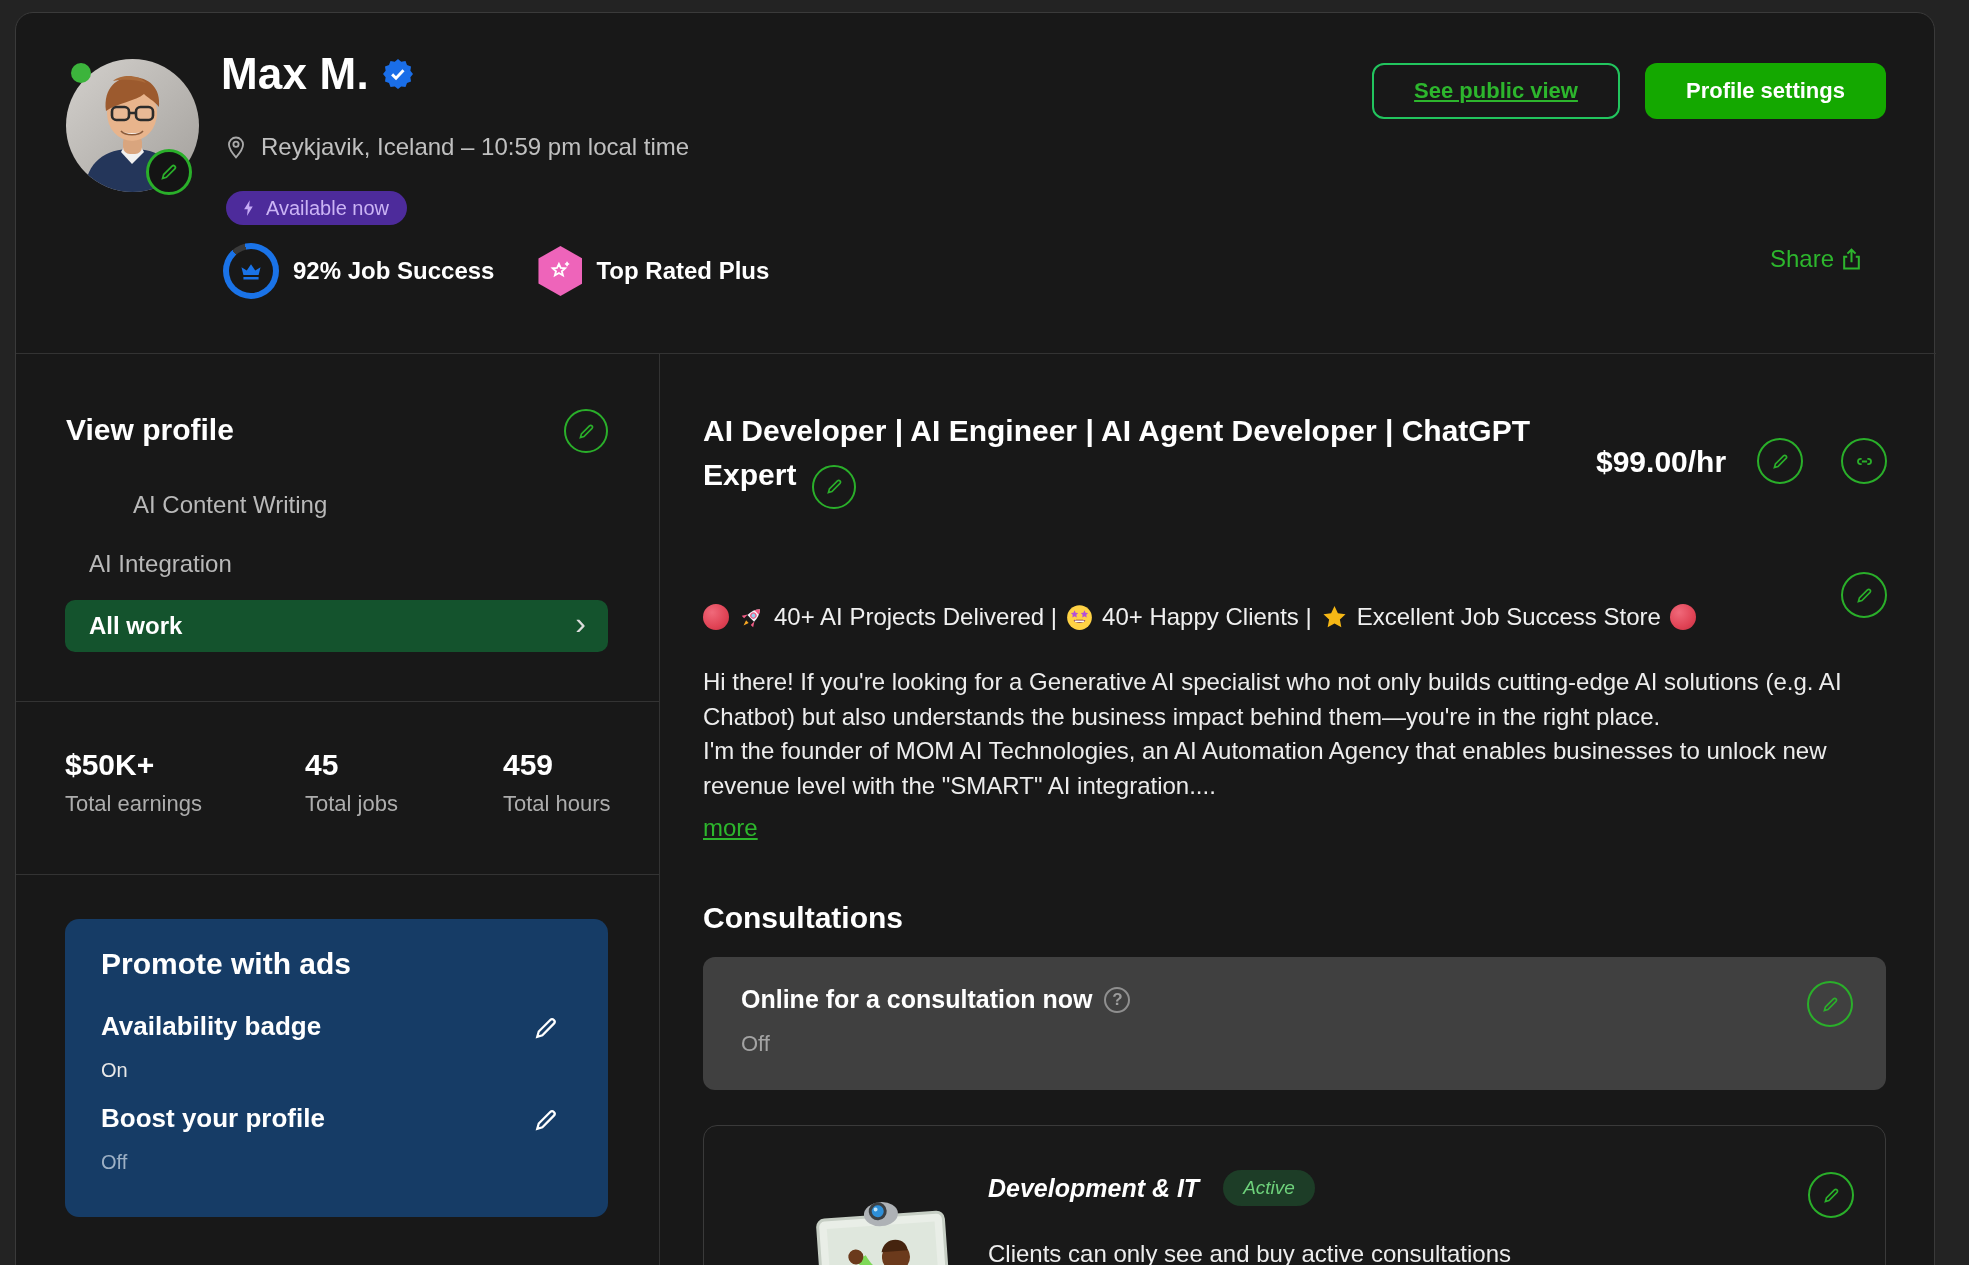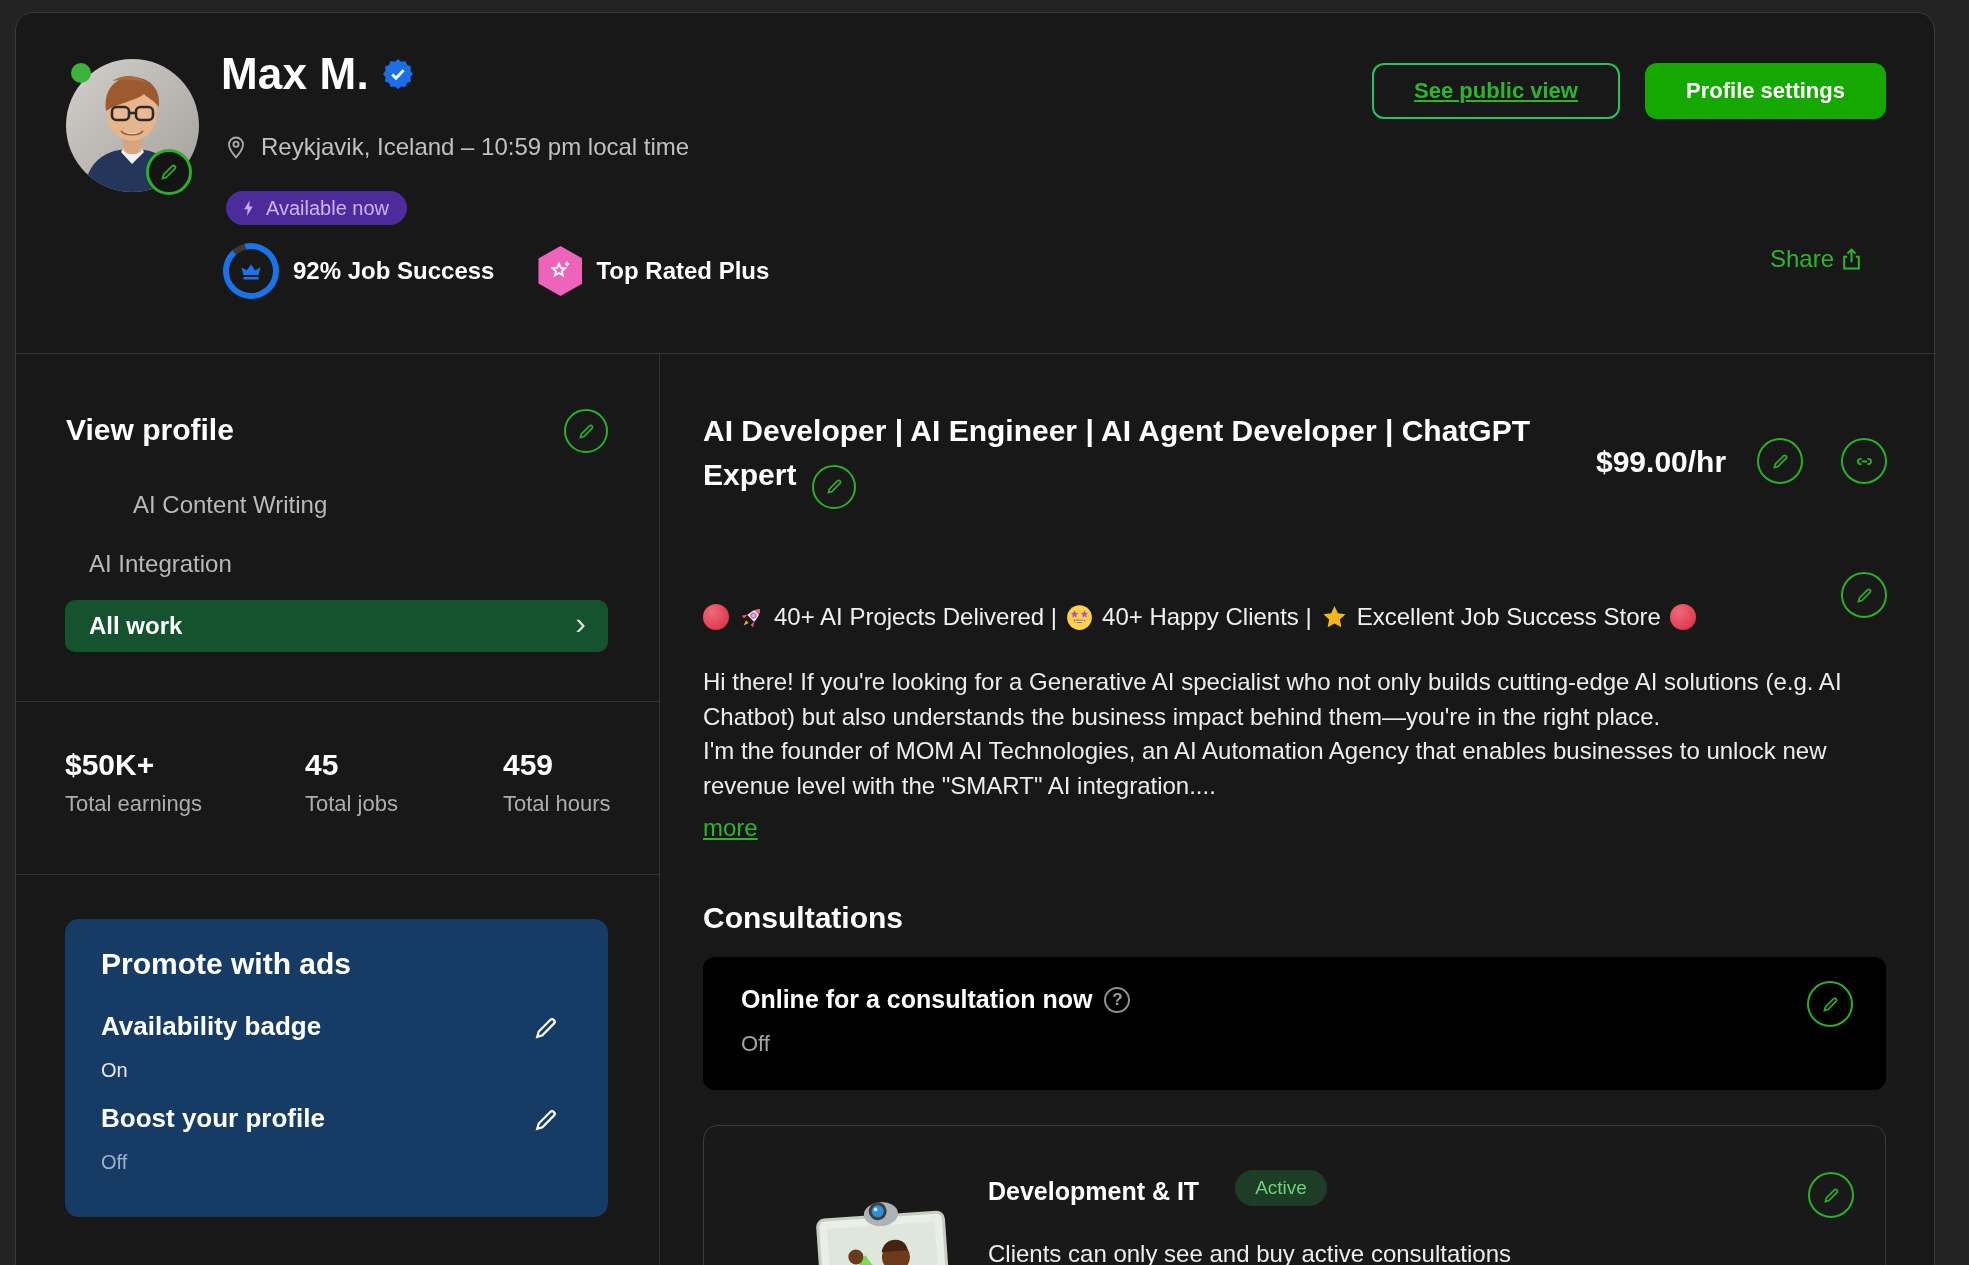--- a/index.html
+++ b/index.html
@@ -62,30 +62,30 @@
   .rate { left:1580px; top:432px; font-size:30px; font-weight:700; }
   .rate-edit { left:1741px; top:425px; width:46px; height:46px; }
   .rate-link { left:1825px; top:425px; width:46px; height:46px; }
   .ov-edit { left:1825px; top:559px; width:46px; height:46px; }
   .highlight { left:687px; top:590px; display:flex; align-items:center; gap:9px; font-size:24px; color:#f0f0f0; }
   .em-dot { width:26px; height:26px; border-radius:50%;
             background:radial-gradient(circle at 35% 32%, #f0697a, #e04355 60%, #c42f41); display:inline-block; }
   .bio { left:687px; top:652px; width:1170px; font-size:24px; line-height:34.5px; color:#ededed; }
   .more { left:687px; top:801px; font-size:24px; color:#2db62d; text-decoration:underline; cursor:pointer; }
   .consult-h { left:687px; top:888px; font-size:30px; font-weight:700; }
-  .consult-card { left:687px; top:944px; width:1183px; height:133px; background:#000000; border-radius:12px; }
+  .consult-card { left:687px; top:944px; width:1183px; height:133px; background:#404040; border-radius:12px; }
   .consult-label { left:38px; top:28px; font-size:25px; font-weight:700; display:flex; align-items:center; gap:12px; }
   .qmark { width:26px; height:26px; border-radius:50%; border:2px solid #8f8f8f; color:#9d9d9d; font-size:17px;
            font-weight:700; display:inline-flex; align-items:center; justify-content:center; }
   .consult-state { left:38px; top:74px; font-size:22px; color:#a3a3a3; }
   .consult-edit { left:1104px; top:24px; width:46px; height:46px; }
   .dev-card { left:687px; top:1112px; width:1183px; height:240px; background:#191919;
               border:1px solid #3a3a3a; border-radius:14px; overflow:hidden; }
   .dev-illo { left:40px; top:52px; width:212px; height:200px; }
-  .dev-title-row { left:284px; top:44px; display:flex; align-items:flex-end; gap:36px; }
+  .dev-title-row { left:284px; top:44px; display:flex; align-items:center; gap:24px;font-style:italic; }
   .dev-title { font-size:25px; font-weight:700; }
   .active-pill { height:36px; padding:0 20px; border-radius:18px; background:#1d3d27; color:#6ed17b;
                  font-size:19px; display:inline-flex; align-items:center; }
   .dev-note { left:284px; top:114px; font-size:24px; color:#ededed; }
   .dev-edit { left:1104px; top:46px; width:46px; height:46px; }
 </style>
 </head>
 <body>
 
 <div id="root">

